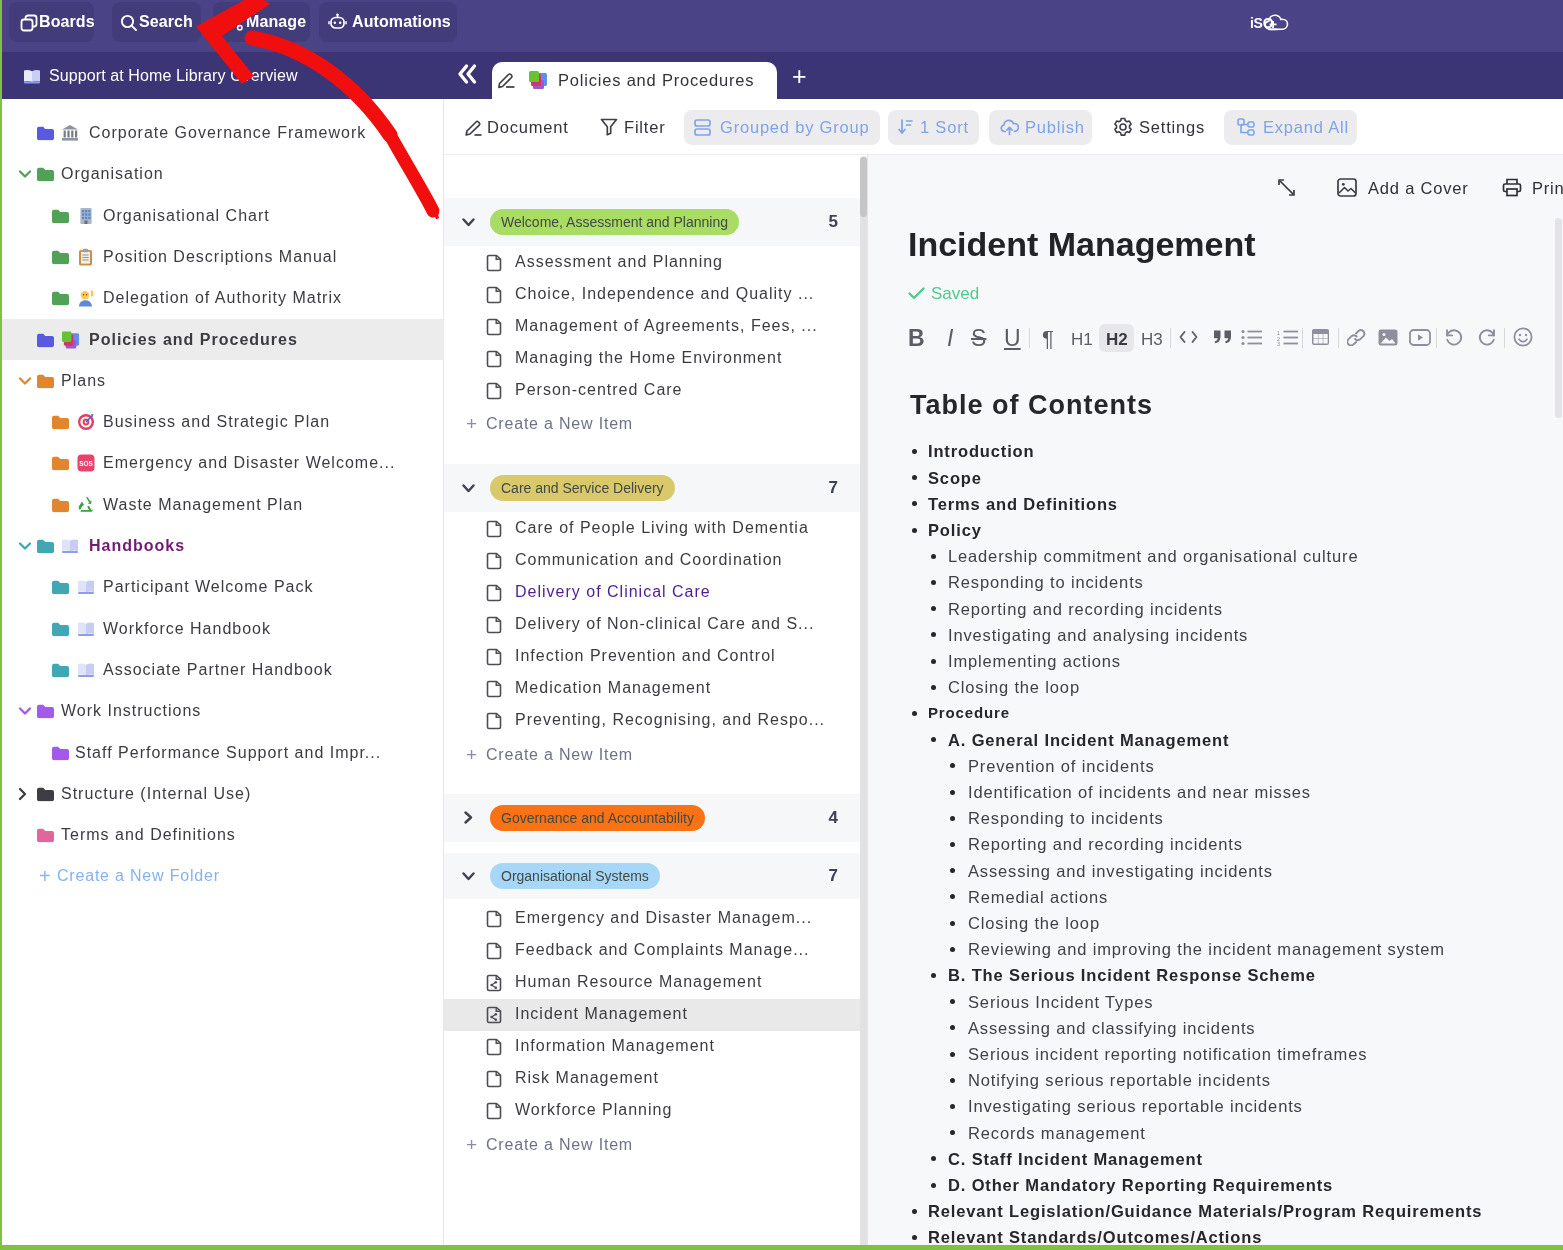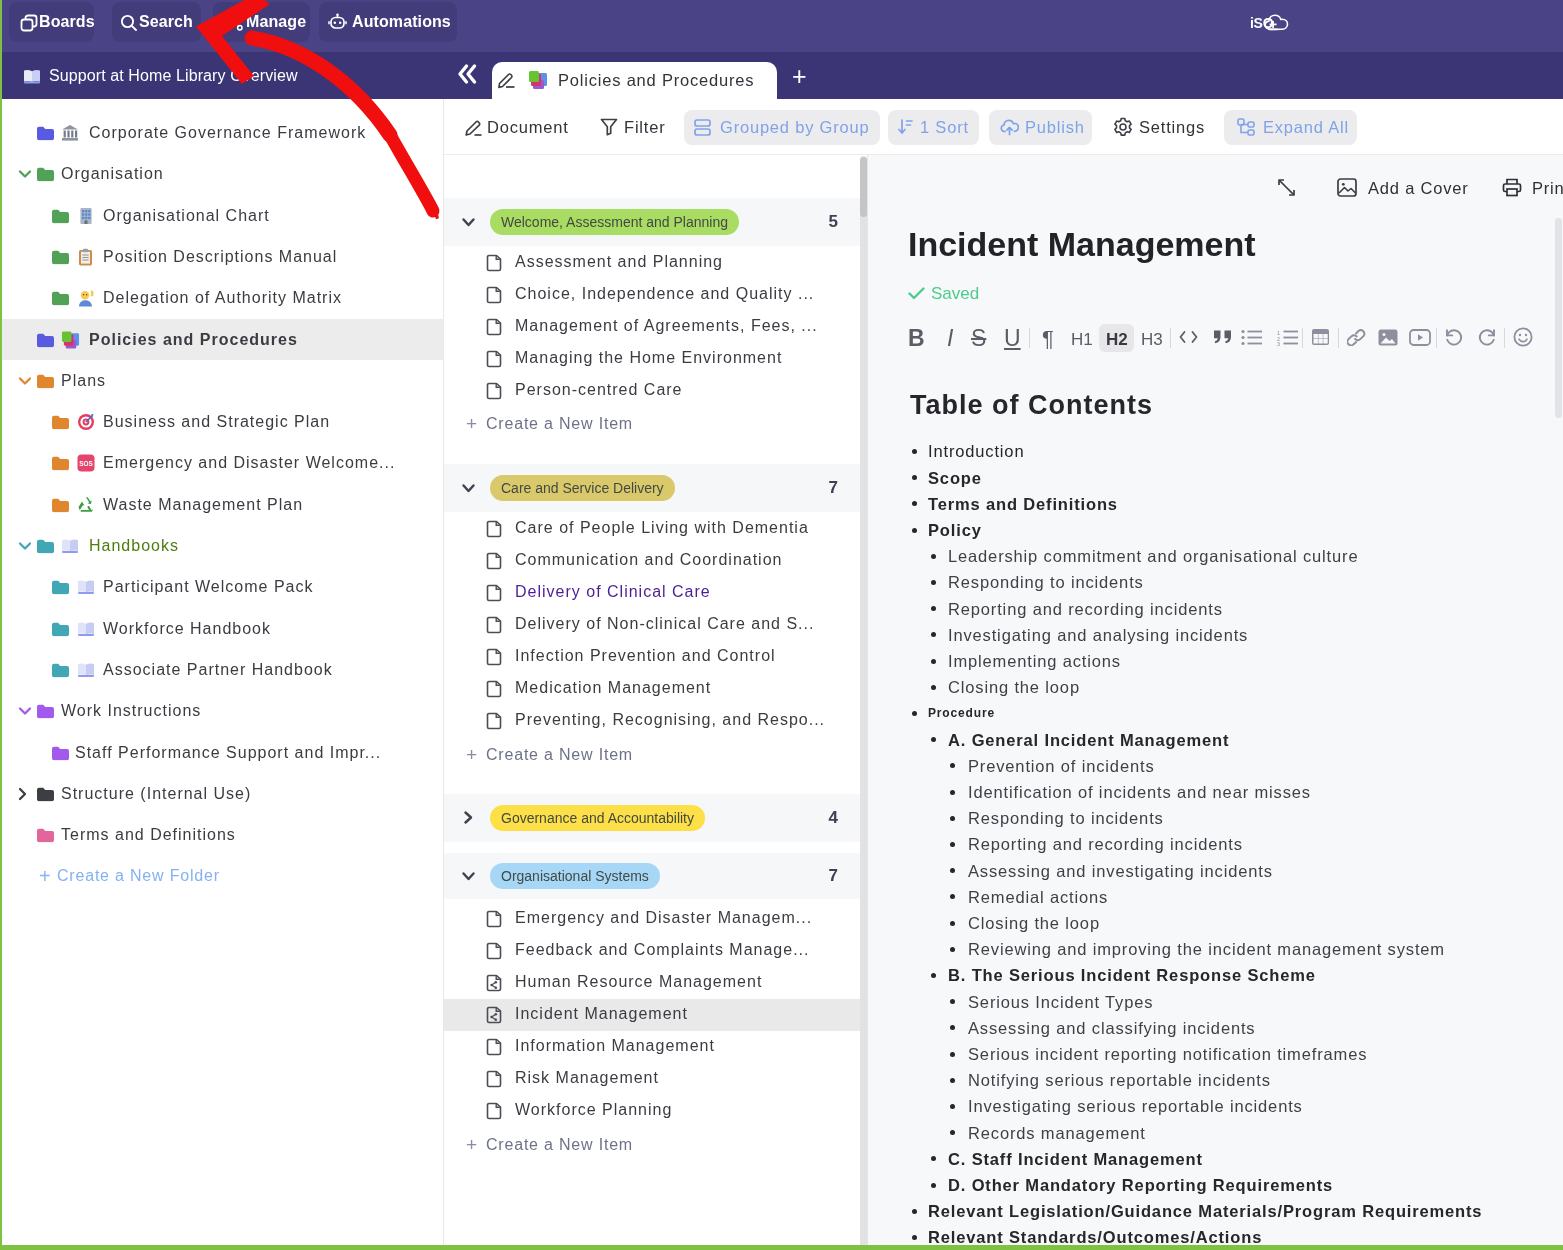--- a/index.html
+++ b/index.html
@@ -252,21 +252,21 @@
           <path d="M1 3.2 a2 2 0 0 1 2-2 h4.2 l2 2.2 h6.8 a2 2 0 0 1 2 2 v7.4 a2 2 0 0 1 -2 2 h-13 a2 2 0 0 1 -2 -2 z" fill="#42a7b4"></path>
         </svg>
       </div>
       <div class="vc" style="left:61px;">
         <svg width="18" height="15" viewBox="0 0 18 15">
           <path d="M1 1.5 q4-1.5 8 .8 v11 q-4-2.2-8-.8 z" fill="#dfe3fa"></path>
           <path d="M17 1.5 q-4-1.5-8 .8 v11 q4-2.2 8-.8 z" fill="#c6ccf4"></path>
           <rect x="1" y="12.4" width="16" height="2.1" rx="1" fill="#8f9bee"></rect>
         </svg>
       </div>
-      <div class="vc" style="left:89px;font-size:16px;letter-spacing:1px;color:#4d7c0f;font-weight:400;white-space:nowrap;">Handbooks</div>
+      <div class="vc" style="left:89px;font-size:16px;letter-spacing:1px;color:#701a75;font-weight:700;white-space:nowrap;">Handbooks</div>
     </div>
 <div class="abs" style="left:0;top:566.7px;width:443px;height:41.3px;">
       <div class="vc" style="left:51px;">
         <svg width="18" height="15" viewBox="0 0 18 15">
           <path d="M1 3.2 a2 2 0 0 1 2-2 h4.2 l2 2.2 h6.8 a2 2 0 0 1 2 2 v7.4 a2 2 0 0 1 -2 2 h-13 a2 2 0 0 1 -2 -2 z" fill="#42a7b4"></path>
         </svg>
       </div>
       <div class="vc" style="left:77px;">
         <svg width="18" height="15" viewBox="0 0 18 15">
           <path d="M1 1.5 q4-1.5 8 .8 v11 q-4-2.2-8-.8 z" fill="#dfe3fa"></path>
@@ -501,21 +501,21 @@
     </div>
     <div class="abs" style="left:515px;top:711px;font-size:16px;letter-spacing:1px;color:#3b3b42;white-space:nowrap;">Preventing, Recognising, and Respo...</div>
 <div class="abs" style="left:466px;top:745px;font-size:19px;color:#8a8d9e;line-height:1;">+</div>
     <div class="abs" style="left:486px;top:746px;font-size:16px;letter-spacing:.8px;color:#6e7288;">Create a New Item</div>
 <div class="abs" style="left:444px;top:794px;width:416px;height:48px;background:#f6f7f9;"></div>
     <div class="abs" style="left:463px;top:810px;">
       <svg width="10" height="15" viewBox="0 0 10 15">
         <path d="M2.5 2.5 L8 7.5 L2.5 12.5" fill="none" stroke="#3f4450" stroke-width="2.5" stroke-linecap="round" stroke-linejoin="round"></path>
       </svg>
     </div>
-    <div class="abs" style="left:490px;top:805px;height:26px;line-height:26px;padding:0 11px;border-radius:13px;background:#fde047;font-size:14px;color:#424a43;white-space:nowrap;">Governance and Accountability</div>
+    <div class="abs" style="left:490px;top:805px;height:26px;line-height:26px;padding:0 11px;border-radius:13px;background:#f97316;font-size:14px;color:#424a43;white-space:nowrap;">Governance and Accountability</div>
     <div class="abs" style="left:810px;top:808px;width:28px;text-align:right;font-size:17px;font-weight:700;color:#3c4254;">4</div>
 <div class="abs" style="left:444px;top:853px;width:416px;height:46px;background:#f6f7f9;"></div>
     <div class="abs" style="left:461px;top:871px;">
       <svg width="15" height="10" viewBox="0 0 15 10">
         <path d="M2.5 2.5 L7.5 8 L12.5 2.5" fill="none" stroke="#3f4450" stroke-width="2.5" stroke-linecap="round" stroke-linejoin="round"></path>
       </svg>
     </div>
     <div class="abs" style="left:490px;top:863px;height:26px;line-height:26px;padding:0 11px;border-radius:13px;background:#a7d7f7;font-size:14px;color:#424a43;white-space:nowrap;">Organisational Systems</div>
     <div class="abs" style="left:810px;top:866px;width:28px;text-align:right;font-size:17px;font-weight:700;color:#3c4254;">7</div>
 <div class="abs" style="left:486px;top:910px;">
@@ -672,41 +672,41 @@
     </svg>
 <div class="abs" style="left:1504px;top:328px;width:1px;height:20px;background:#d7d7dc;"></div>
 <svg class="abs" style="left:1513px;top:327px" width="20" height="20" viewBox="0 0 20 20">
       <circle cx="10" cy="10" r="8.6" fill="none" stroke="#8e8e9e" stroke-width="1.8"></circle>
       <circle cx="7" cy="8" r="1.2" fill="#8e8e9e"></circle>
       <circle cx="13" cy="8" r="1.2" fill="#8e8e9e"></circle>
       <path d="M6 12.2 a4.5 4.5 0 0 0 8 0" fill="none" stroke="#8e8e9e" stroke-width="1.6" stroke-linecap="round"></path>
     </svg>
 <div class="abs" style="left:910px;top:390px;font-size:27px;letter-spacing:1px;font-weight:700;color:#26262b;">Table of Contents</div>
 <div class="abs" style="left:912px;top:448.9px;width:5px;height:5px;border-radius:50%;background:#26262b;"></div>
-    <div class="abs" style="left:928px;top:438.4px;font-size:16.5px;letter-spacing:.85px;line-height:26.2px;font-weight:400;color:#26262b;white-space:nowrap;">Introduction</div>
+    <div class="abs" style="left:928px;top:438.4px;font-size:16.5px;letter-spacing:.85px;line-height:26.2px;font-weight:700;color:#26262b;white-space:nowrap;">Introduction</div>
     <div class="abs" style="left:912px;top:475.1px;width:5px;height:5px;border-radius:50%;background:#26262b;"></div>
     <div class="abs" style="left:928px;top:464.6px;font-size:16.5px;letter-spacing:.85px;line-height:26.2px;font-weight:700;color:#26262b;white-space:nowrap;">Scope</div>
     <div class="abs" style="left:912px;top:501.3px;width:5px;height:5px;border-radius:50%;background:#26262b;"></div>
     <div class="abs" style="left:928px;top:490.8px;font-size:16.5px;letter-spacing:.85px;line-height:26.2px;font-weight:700;color:#26262b;white-space:nowrap;">Terms and Definitions</div>
     <div class="abs" style="left:912px;top:527.5px;width:5px;height:5px;border-radius:50%;background:#26262b;"></div>
     <div class="abs" style="left:928px;top:517.0px;font-size:16.5px;letter-spacing:.85px;line-height:26.2px;font-weight:700;color:#26262b;white-space:nowrap;">Policy</div>
     <div class="abs" style="left:931px;top:553.7px;width:5px;height:5px;border-radius:50%;background:#26262b;"></div>
     <div class="abs" style="left:948px;top:543.2px;font-size:16.5px;letter-spacing:.85px;line-height:26.2px;font-weight:400;color:#3f3f46;white-space:nowrap;">Leadership commitment and organisational culture</div>
     <div class="abs" style="left:931px;top:579.9px;width:5px;height:5px;border-radius:50%;background:#26262b;"></div>
     <div class="abs" style="left:948px;top:569.4px;font-size:16.5px;letter-spacing:.85px;line-height:26.2px;font-weight:400;color:#3f3f46;white-space:nowrap;">Responding to incidents</div>
     <div class="abs" style="left:931px;top:606.1px;width:5px;height:5px;border-radius:50%;background:#26262b;"></div>
     <div class="abs" style="left:948px;top:595.6px;font-size:16.5px;letter-spacing:.85px;line-height:26.2px;font-weight:400;color:#3f3f46;white-space:nowrap;">Reporting and recording incidents</div>
     <div class="abs" style="left:931px;top:632.3px;width:5px;height:5px;border-radius:50%;background:#26262b;"></div>
     <div class="abs" style="left:948px;top:621.8px;font-size:16.5px;letter-spacing:.85px;line-height:26.2px;font-weight:400;color:#3f3f46;white-space:nowrap;">Investigating and analysing incidents</div>
     <div class="abs" style="left:931px;top:658.5px;width:5px;height:5px;border-radius:50%;background:#26262b;"></div>
     <div class="abs" style="left:948px;top:648.0px;font-size:16.5px;letter-spacing:.85px;line-height:26.2px;font-weight:400;color:#3f3f46;white-space:nowrap;">Implementing actions</div>
     <div class="abs" style="left:931px;top:684.7px;width:5px;height:5px;border-radius:50%;background:#26262b;"></div>
     <div class="abs" style="left:948px;top:674.2px;font-size:16.5px;letter-spacing:.85px;line-height:26.2px;font-weight:400;color:#3f3f46;white-space:nowrap;">Closing the loop</div>
     <div class="abs" style="left:912px;top:710.9px;width:5px;height:5px;border-radius:50%;background:#26262b;"></div>
-    <div class="abs" style="left:928px;top:700.4px;font-size:12px;letter-spacing:.85px;line-height:26.2px;font-weight:700;color:#26262b;white-space:nowrap;">Procedure</div>
+    <div class="abs" style="left:928px;top:700.4px;font-size:15px;letter-spacing:.85px;line-height:26.2px;font-weight:700;color:#26262b;white-space:nowrap;">Procedure</div>
     <div class="abs" style="left:931px;top:737.1px;width:5px;height:5px;border-radius:50%;background:#26262b;"></div>
     <div class="abs" style="left:948px;top:726.6px;font-size:16.5px;letter-spacing:.85px;line-height:26.2px;font-weight:700;color:#26262b;white-space:nowrap;">A. General Incident Management</div>
     <div class="abs" style="left:950px;top:763.3px;width:5px;height:5px;border-radius:50%;background:#26262b;"></div>
     <div class="abs" style="left:968px;top:752.8px;font-size:16.5px;letter-spacing:.85px;line-height:26.2px;font-weight:400;color:#3f3f46;white-space:nowrap;">Prevention of incidents</div>
     <div class="abs" style="left:950px;top:789.5px;width:5px;height:5px;border-radius:50%;background:#26262b;"></div>
     <div class="abs" style="left:968px;top:779.0px;font-size:16.5px;letter-spacing:.85px;line-height:26.2px;font-weight:400;color:#3f3f46;white-space:nowrap;">Identification of incidents and near misses</div>
     <div class="abs" style="left:950px;top:815.7px;width:5px;height:5px;border-radius:50%;background:#26262b;"></div>
     <div class="abs" style="left:968px;top:805.2px;font-size:16.5px;letter-spacing:.85px;line-height:26.2px;font-weight:400;color:#3f3f46;white-space:nowrap;">Responding to incidents</div>
     <div class="abs" style="left:950px;top:841.9px;width:5px;height:5px;border-radius:50%;background:#26262b;"></div>
     <div class="abs" style="left:968px;top:831.4px;font-size:16.5px;letter-spacing:.85px;line-height:26.2px;font-weight:400;color:#3f3f46;white-space:nowrap;">Reporting and recording incidents</div>

